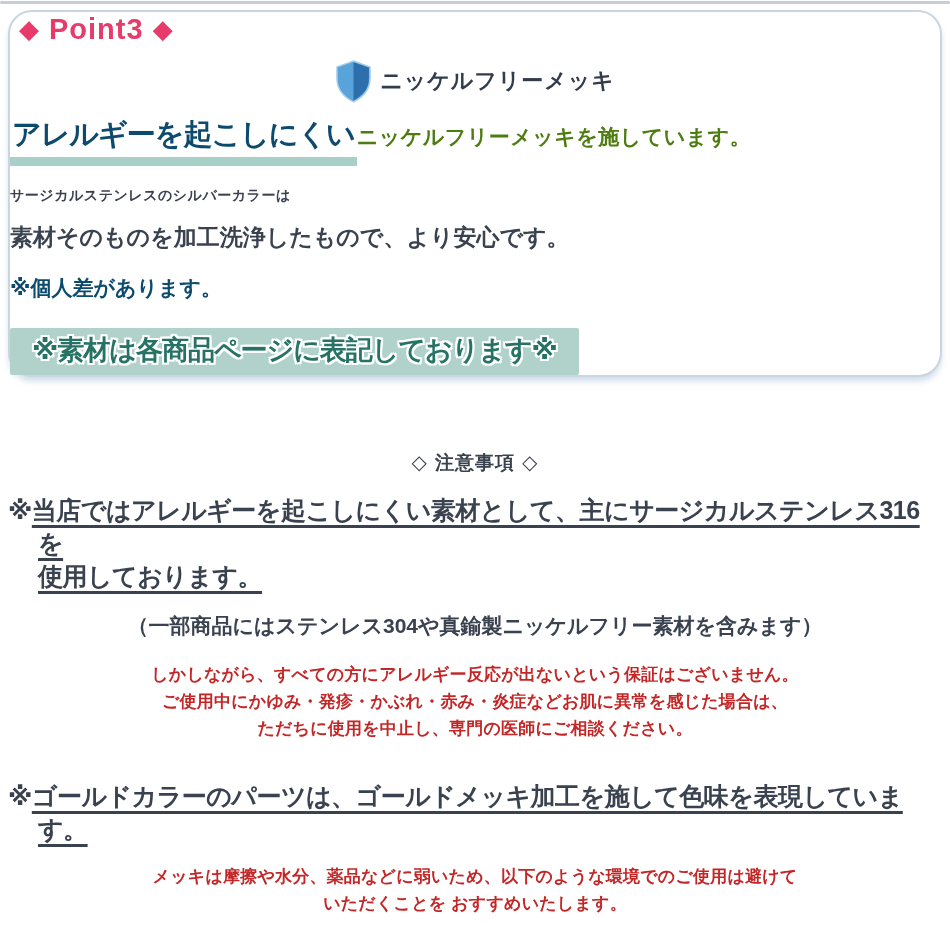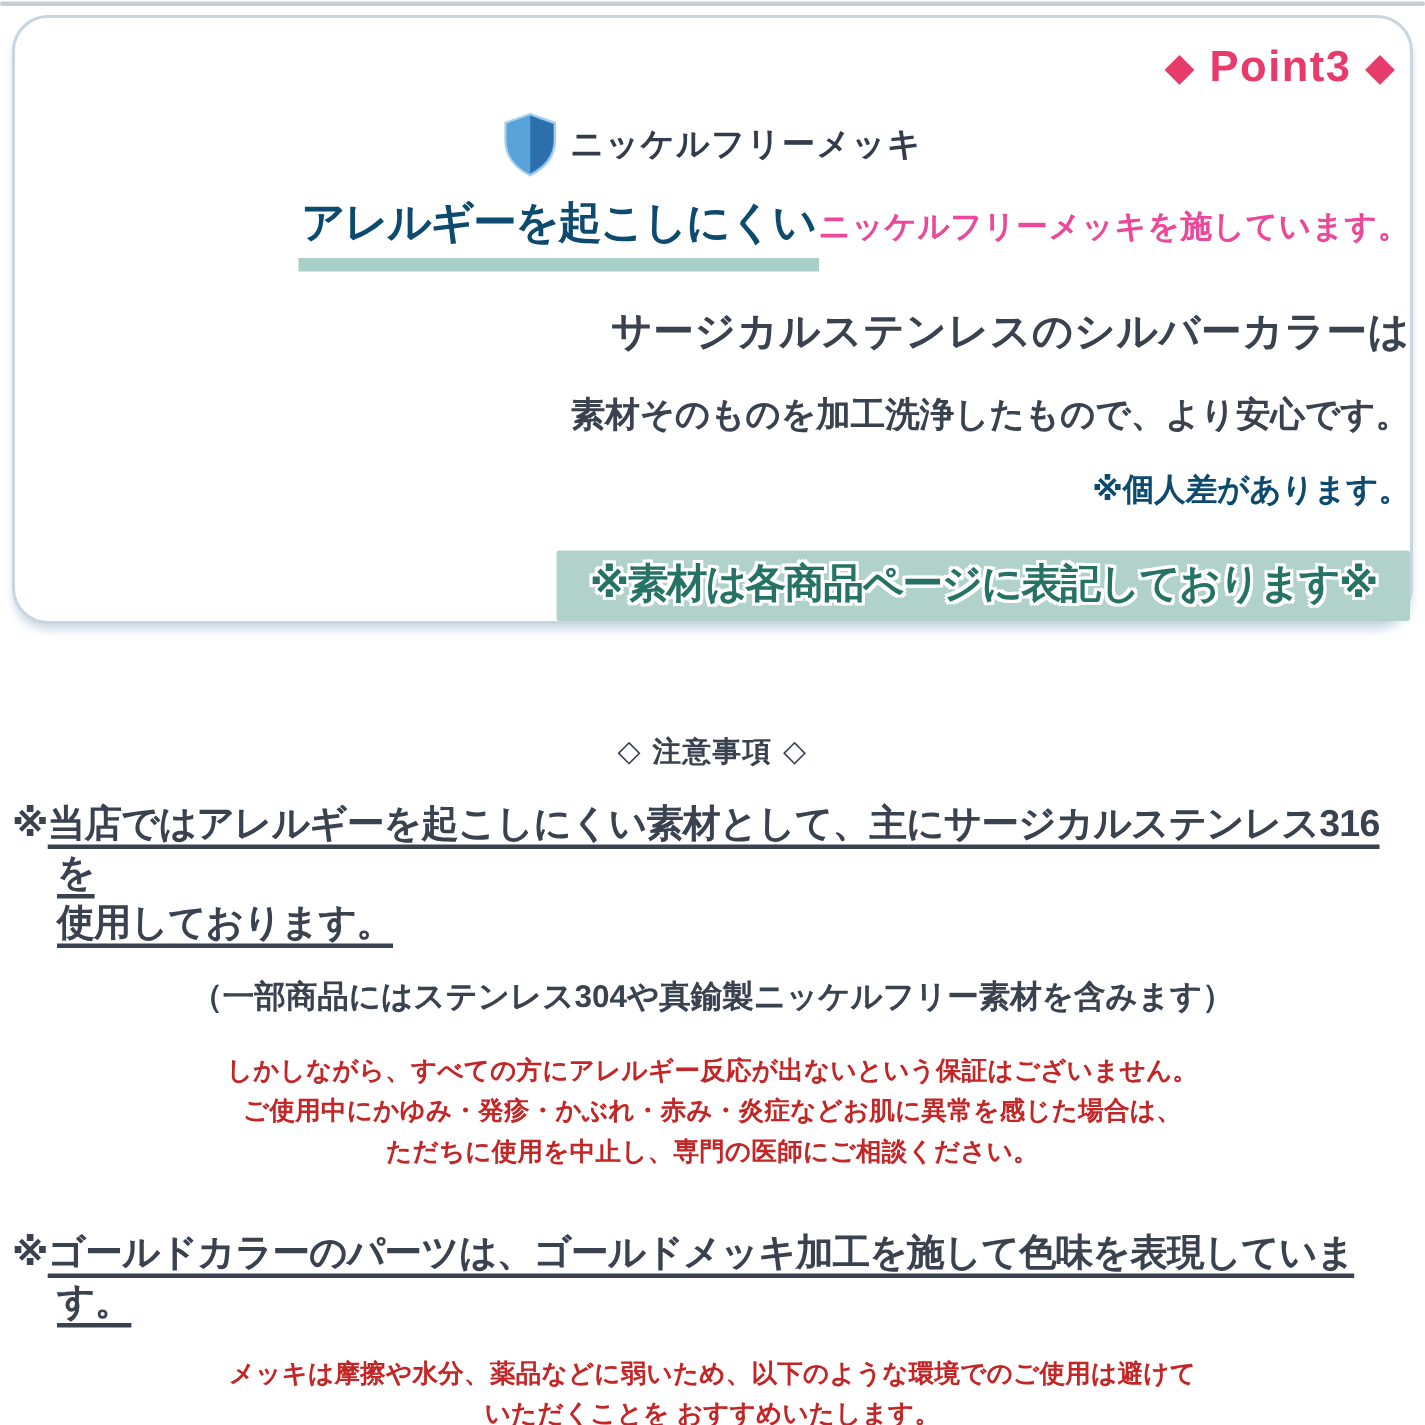--- a/index.html
+++ b/index.html
@@ -19,41 +19,40 @@
   
   .point-box{
     box-sizing:border-box;
     position:relative;
     margin:10px 8px 0 8px;
     min-height:356px;
     background:#ffffff;
     border:2px solid #c9d5e0;
     border-radius:24px;
     box-shadow:0 5px 6px -1px rgba(165,190,212,.55);
-    text-align:right;
-    padding-top:16px;
+    text-align:left;
   }
   .point-label{
     font-size:29px;line-height:34px;color:#e73b6b;letter-spacing:1px;
   }
   .point-label .diamond{font-size:26px;margin:0 9px;position:relative;top:-1px;}
   .box-heading{
     margin:12px 0 0 0;font-size:22px;line-height:44px;color:#333c4c;
     letter-spacing:1px;display:flex;align-items:center;justify-content:center;gap:8px;
   }
   .shield{width:37px;height:43px;display:inline-block;}
   .lead{margin-top:14px;font-size:21px;line-height:26px;letter-spacing:0.5px;}
   .allergy-line{margin-top:9px;line-height:50px;white-space:nowrap;}
   .allergy-big{
     font-size:29px;color:#0c4a6e;letter-spacing:-1px;
     display:inline-block;line-height:44px;
     border-bottom:9px solid #a9cfc9;padding:0 2px 1px 2px;
   }
-  .allergy-suffix{font-size:21px;color:#ec4899;letter-spacing:0.5px;}
-  .body-line1{font-size:27px;line-height:27px;letter-spacing:0.5px;}
+  .allergy-suffix{font-size:21px;color:#4d7c0f;letter-spacing:0.5px;}
+  .body-line1{font-size:14px;line-height:27px;letter-spacing:0.5px;}
   .body-line2{margin-top:6px;font-size:23px;line-height:29px;}
   .red-note{margin-top:8px;font-size:21px;line-height:26px;color:#0c4a6e;}
   .badge{
     display:inline-block;margin-top:6px;
     background:#b0d2cb;border-radius:2px;
     padding:7px 22px 9px 22px;
     font-size:27px;line-height:31px;letter-spacing:-1px;
     color:#267366;
     text-shadow:-2px -2px 0 #fff,2px -2px 0 #fff,-2px 2px 0 #fff,2px 2px 0 #fff,
                  0 -2px 0 #fff,0 2px 0 #fff,-2px 0 0 #fff,2px 0 0 #fff;

